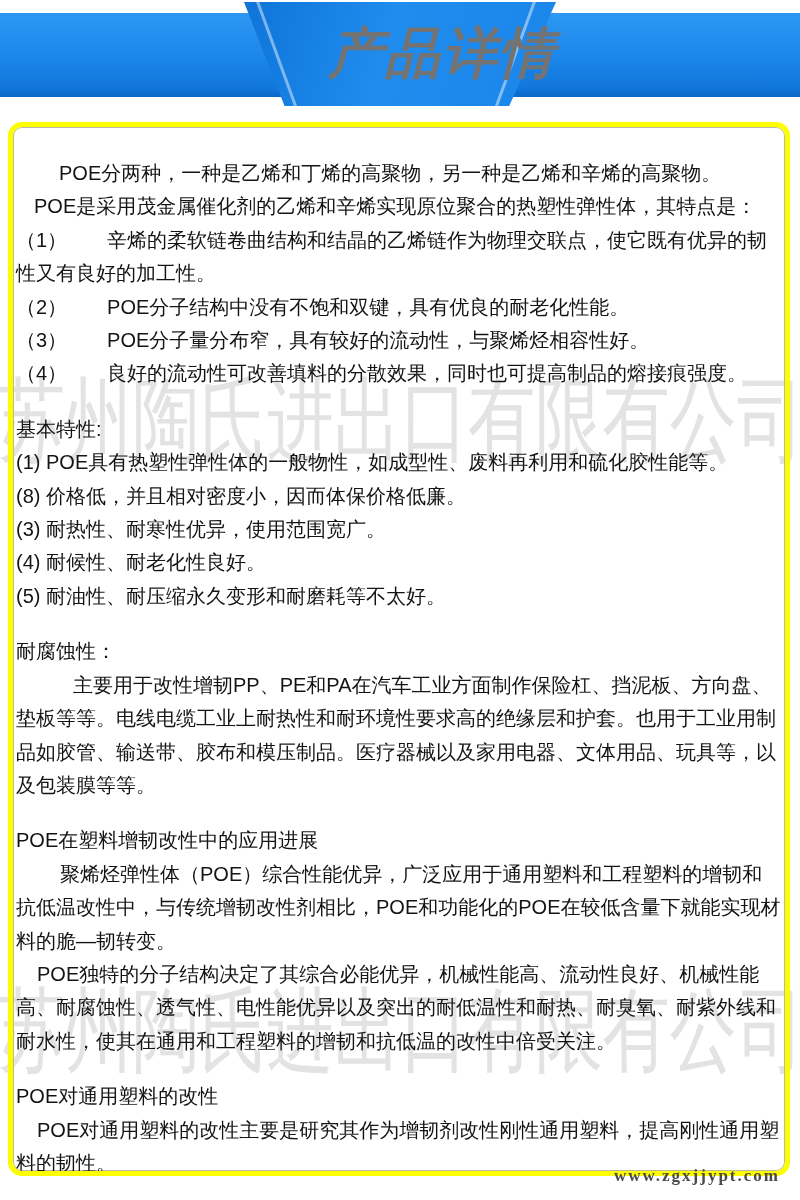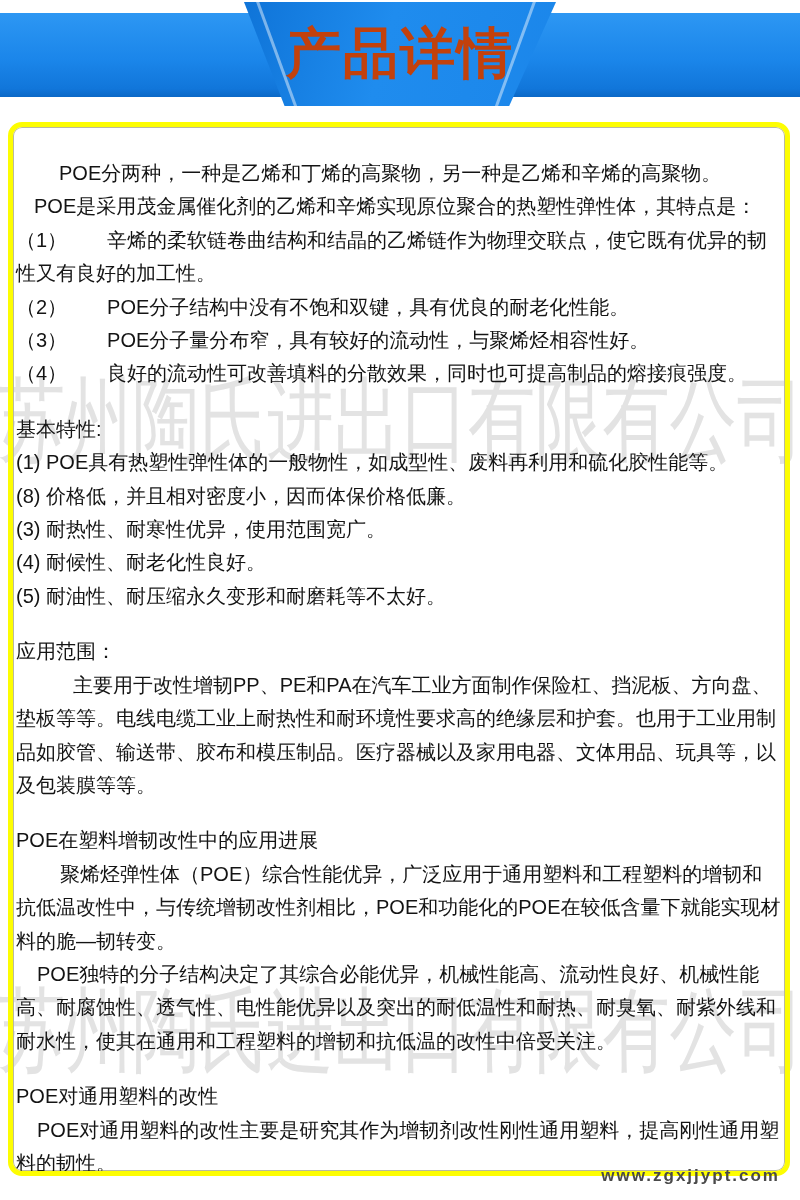--- a/index.html
+++ b/index.html
@@ -18,22 +18,22 @@
     position:absolute;top:2px;left:244px;width:312px;height:104px;
     clip-path:polygon(0 0,100% 0,85% 100%,13% 100%);
     background:linear-gradient(105deg,#0f74d8 0%,#1f8cee 45%,#1b86ea 100%);
     overflow:hidden;
   }
   .fold{position:absolute;top:-8px;width:3px;height:125px;background:rgba(255,255,255,0.45);}
   .fold-l{left:32px;transform:rotate(-20deg);}
   .fold-r{right:40px;transform:rotate(20deg);}
   .banner-title{
     position:absolute;top:12px;left:244px;width:312px;margin:0;
-    text-align:center;line-height:82px;font-size:55px;font-weight:bold;
-    color:#c2410c;letter-spacing:2px;
+    text-align:right;line-height:82px;font-size:55px;font-weight:bold;
+    color:#737373;letter-spacing:2px;font-style:italic;
   }
   
   .watermark{
     position:absolute;left:-2px;z-index:1;white-space:nowrap;
     font-size:92px;line-height:92px;color:#e3e3e3;
     transform:scaleX(0.73);transform-origin:left center;
     pointer-events:none;
   }
   .wm1{top:374px;}
   .wm2{top:984px;}
@@ -52,21 +52,21 @@
   .red{color:#e60000;}
   .gap{margin-top:22px !important;}
   .ind-43{text-indent:43px;}
   .ind-18{text-indent:18px;}
   .ind-57{text-indent:57px;}
   .ind-44{text-indent:44px;}
   .ind-21{text-indent:21px;}
   
   .site-url{
     position:absolute;top:1166px;right:20px;z-index:5;
-    font-family:Liberation Sans, sans-serif;
+    font-family:Liberation Serif, serif;
     font-size:17px;font-weight:bold;letter-spacing:2px;color:#4a4a4a;
   }
 </style>
 </head>
 <body>
 
 <div class="page">
 
   <header class="banner">
     <div class="banner-bar"></div>
@@ -89,21 +89,21 @@
     <p>（3）　　POE分子量分布窄，具有较好的流动性，与聚烯烃相容性好。</p>
     <p>（4）　　良好的流动性可改善填料的分散效果，同时也可提高制品的熔接痕强度。</p>
 
     <p class="red gap">基本特性:</p>
     <p>(1)  POE具有热塑性弹性体的一般物性，如成型性、废料再利用和硫化胶性能等。</p>
     <p>(8)  价格低，并且相对密度小，因而体保价格低廉。</p>
     <p>(3)  耐热性、耐寒性优异，使用范围宽广。</p>
     <p>(4)  耐候性、耐老化性良好。</p>
     <p>(5)  耐油性、耐压缩永久变形和耐磨耗等不太好。</p>
 
-    <p class="red gap">应用范围：</p>
+    <p class="red gap">耐腐蚀性：</p>
     <p class="ind-57">主要用于改性增韧PP、PE和PA在汽车工业方面制作保险杠、挡泥板、方向盘、垫板等等。电线电缆工业上耐热性和耐环境性要求高的绝缘层和护套。也用于工业用制品如胶管、输送带、胶布和模压制品。医疗器械以及家用电器、文体用品、玩具等，以及包装膜等等。</p>
 
     <p class="red gap">POE在塑料增韧改性中的应用进展</p>
     <p class="ind-44">聚烯烃弹性体（POE）综合性能优异，广泛应用于通用塑料和工程塑料的增韧和抗低温改性中，与传统增韧改性剂相比，POE和功能化的POE在较低含量下就能实现材料的脆—韧转变。</p>
     <p class="ind-21">POE独特的分子结构决定了其综合必能优异，机械性能高、流动性良好、机械性能高、耐腐蚀性、透气性、电性能优异以及突出的耐低温性和耐热、耐臭氧、耐紫外线和耐水性，使其在通用和工程塑料的增韧和抗低温的改性中倍受关注。</p>
 
     <p class="red gap">POE对通用塑料的改性</p>
     <p class="ind-21">POE对通用塑料的改性主要是研究其作为增韧剂改性刚性通用塑料，提高刚性通用塑料的韧性。</p>
   </main>
 

